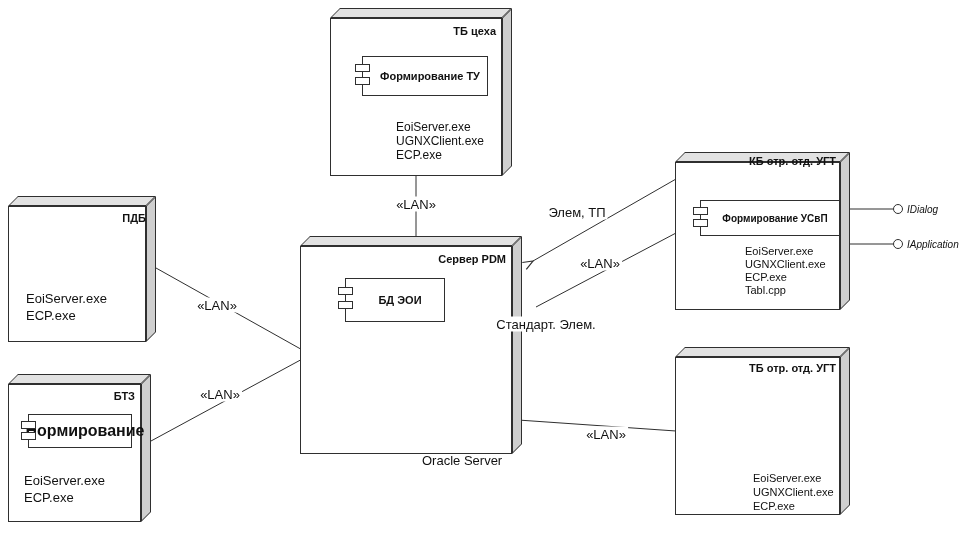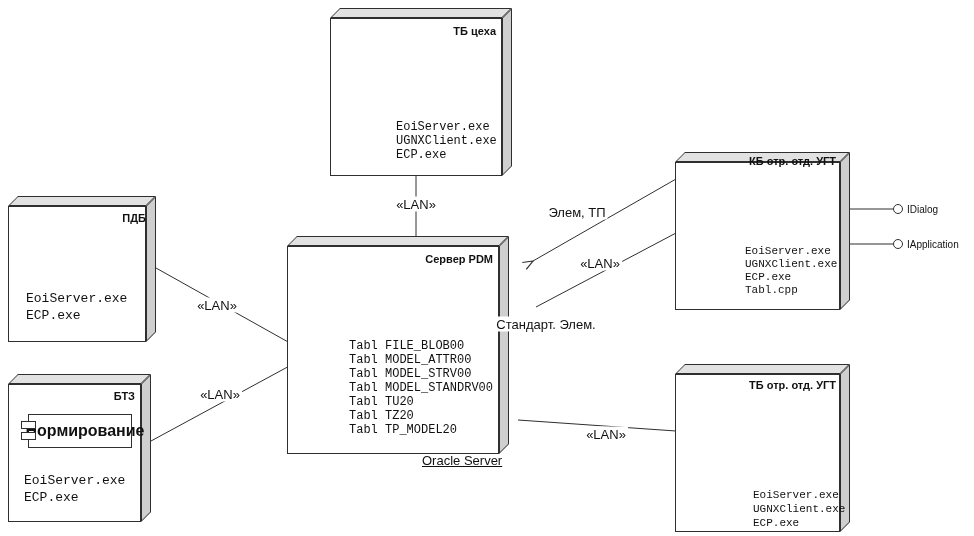--- a/index.html
+++ b/index.html
@@ -31,30 +31,30 @@
     display:flex; align-items:center; justify-content:center;
     font-size:11px; font-weight:bold; text-align:center; padding-left:10px;
   }
   .component .tab {
     position:absolute; left:-8px; width:15px; height:8px;
     background:#fff; border:1px solid #2f2f2f;
   }
   .component .tab.t1 { top:18%; }
   .component .tab.t2 { top:52%; }
 
-  .filelist { position:absolute; font-size:12px; line-height:14px; white-space:nowrap;font-family:Liberation Mono, monospace; }
+  .filelist { position:absolute; font-size:12px; line-height:14px; white-space:nowrap; }
   .filelist.big { font-size:13px; line-height:17px; }
   .filelist.small { font-size:11px; line-height:13px; }
 
   .label {
     position:absolute; transform:translate(-50%,-50%);
     font-size:13px; background:#fff; padding:0 2px; white-space:nowrap;
   }
-  .iface-label { position:absolute; transform:translateY(-50%); font-size:10px; white-space:nowrap; }
-  .caption { position:absolute; font-size:13px; white-space:nowrap;text-decoration:underline; }
+  .iface-label { position:absolute; transform:translateY(-50%); font-size:10px; white-space:nowrap;font-style:italic; }
+  .caption { position:absolute; font-size:13px; white-space:nowrap; }
 </style>
 </head>
 <body>
 
 <div id="canvas">
 
   <svg class="wires" width="974" height="536">
     <defs>
       <marker id="arrowOpen" markerWidth="14" markerHeight="12" refX="1" refY="5" orient="auto" markerUnits="userSpaceOnUse">
         <path d="M11,1 L1,5 L11,9" fill="none" stroke="#2f2f2f" stroke-width="1.2"></path>
@@ -77,20 +77,25 @@
     <circle cx="898" cy="209" r="4.5" fill="#fff" stroke="#2f2f2f" stroke-width="1"></circle>
     <line x1="847" y1="244" x2="893" y2="244" stroke="#2f2f2f" stroke-width="1"></line>
     <circle cx="898" cy="244" r="4.5" fill="#fff" stroke="#2f2f2f" stroke-width="1"></circle>
   </svg>
 
   <div class="node" style="left:330px;top:8px;width:182px;height:168px">
     <div class="face-top"></div>
     <div class="face-side"></div>
     <div class="face-front"></div>
     <div class="node-title" style="right:16px;top:17px">ТБ цеха</div>
+    <div class="component" style="left:32px;top:48px;width:126px;height:40px">
+      <span class="tab t1"></span>
+      <span class="tab t2"></span>
+      <span>Формирование ТУ</span>
+    </div>
     <div class="filelist" style="left:66px;top:112px">
       <div>EoiServer.exe</div>
       <div>UGNXClient.exe</div>
       <div>ECP.exe</div>
     </div>
   </div>
 
   <div class="node" style="left:8px;top:196px;width:148px;height:146px">
     <div class="face-top"></div>
     <div class="face-side"></div>
@@ -111,53 +116,54 @@
       <span class="tab t1"></span>
       <span class="tab t2"></span>
       <span>Нормирование</span>
     </div>
     <div class="filelist big" style="left:16px;top:98px">
       <div>EoiServer.exe</div>
       <div>ECP.exe</div>
     </div>
   </div>
 
-  <div class="node" style="left:287px;top:236px;width:222px;height:218px">
+  <div class="node" style="left:300px;top:236px;width:222px;height:218px">
     <div class="face-top"></div>
     <div class="face-side"></div>
     <div class="face-front"></div>
     <div class="node-title" style="right:16px;top:17px">Сервер PDM</div>
-    <div class="filelist" style="left:62px;top:103px">
-      <div>Tabl FILE_BLOB00</div>
-      <div>Tabl MODEL_ATTR00</div>
-      <div>Tabl MODEL_STRV00</div>
-      <div>Tabl MODEL_STANDRV00</div>
-      <div>Tabl TU20</div>
-      <div>Tabl TZ20</div>
-      <div>Tabl TP_MODEL20</div>
+    <div class="component" style="left:45px;top:42px;width:100px;height:44px">
+      <span class="tab t1"></span>
+      <span class="tab t2"></span>
+      <span>БД ЭОИ</span>
     </div>
   </div>
   <div class="caption" style="left:422px;top:453px">Oracle Server</div>
 
   <div class="node" style="left:675px;top:152px;width:175px;height:158px">
     <div class="face-top"></div>
     <div class="face-side"></div>
     <div class="face-front"></div>
     <div class="node-title" style="right:14px;top:3px">КБ отр. отд. УГТ</div>
+    <div class="component" style="left:25px;top:48px;width:140px;height:36px;font-size:10px">
+      <span class="tab t1"></span>
+      <span class="tab t2"></span>
+      <span>Формирование УСвП</span>
+    </div>
     <div class="filelist small" style="left:70px;top:93px">
       <div>EoiServer.exe</div>
       <div>UGNXClient.exe</div>
       <div>ECP.exe</div>
       <div>Tabl.cpp</div>
     </div>
   </div>
   <div class="iface-label" style="left:907px;top:209px">IDialog</div>
   <div class="iface-label" style="left:907px;top:244px">IApplication</div>
 
-  <div class="node" style="left:675px;top:364px;width:175px;height:168px">
+  <div class="node" style="left:675px;top:347px;width:175px;height:168px">
     <div class="face-top"></div>
     <div class="face-side"></div>
     <div class="face-front"></div>
     <div class="node-title" style="right:14px;top:15px">ТБ отр. отд. УГТ</div>
     <div class="filelist small" style="left:78px;top:124px;line-height:14px">
       <div>EoiServer.exe</div>
       <div>UGNXClient.exe</div>
       <div>ECP.exe</div>
     </div>
   </div>

